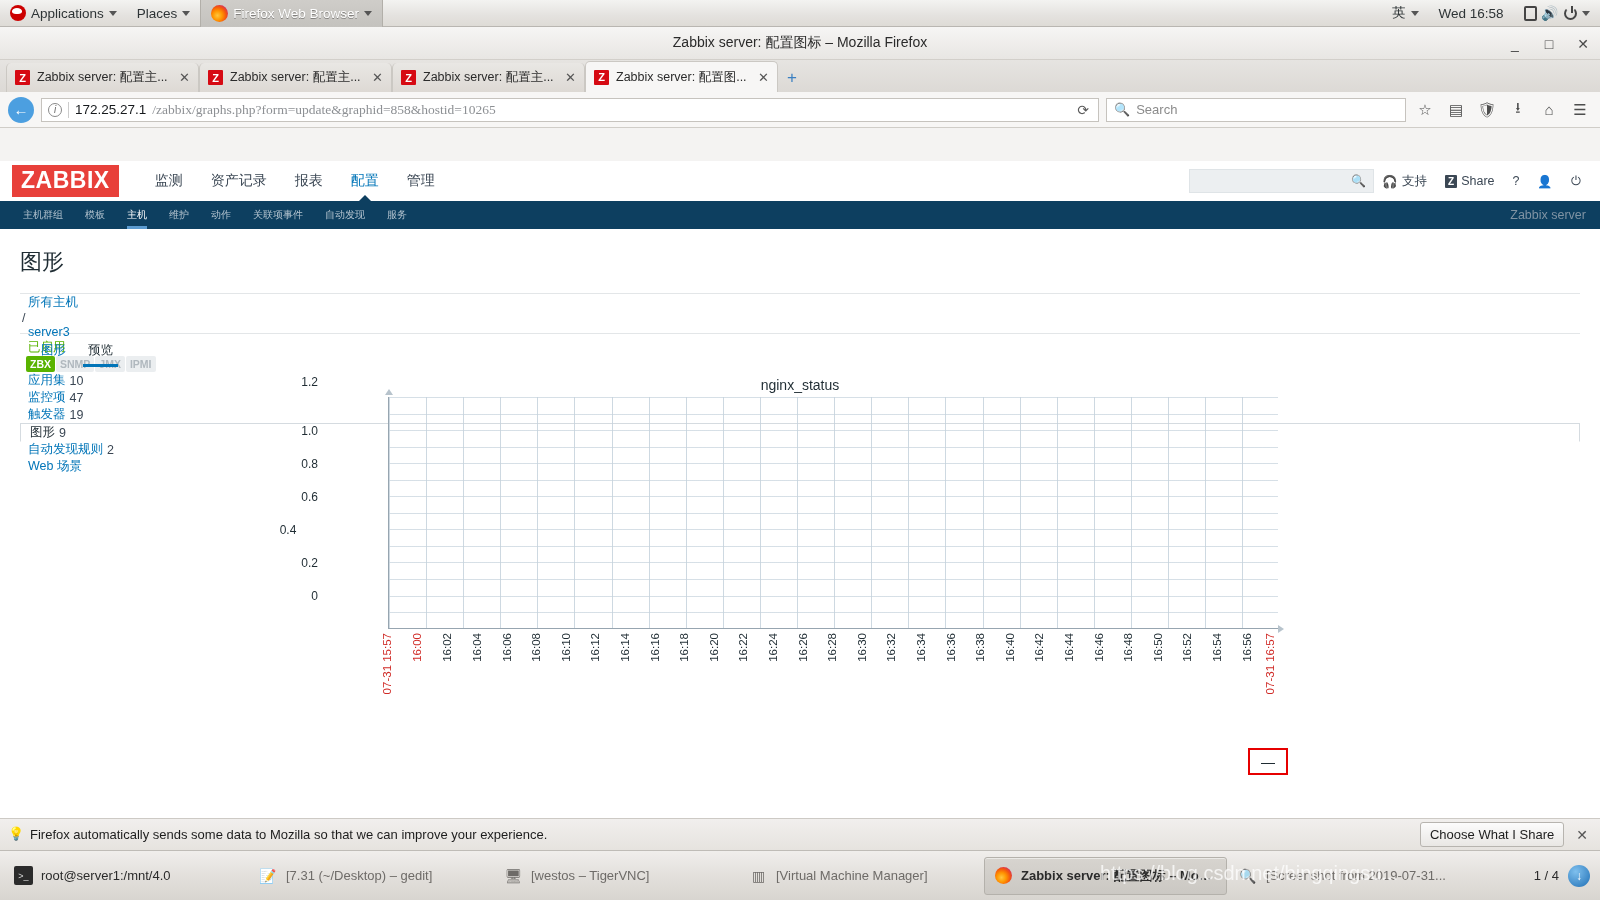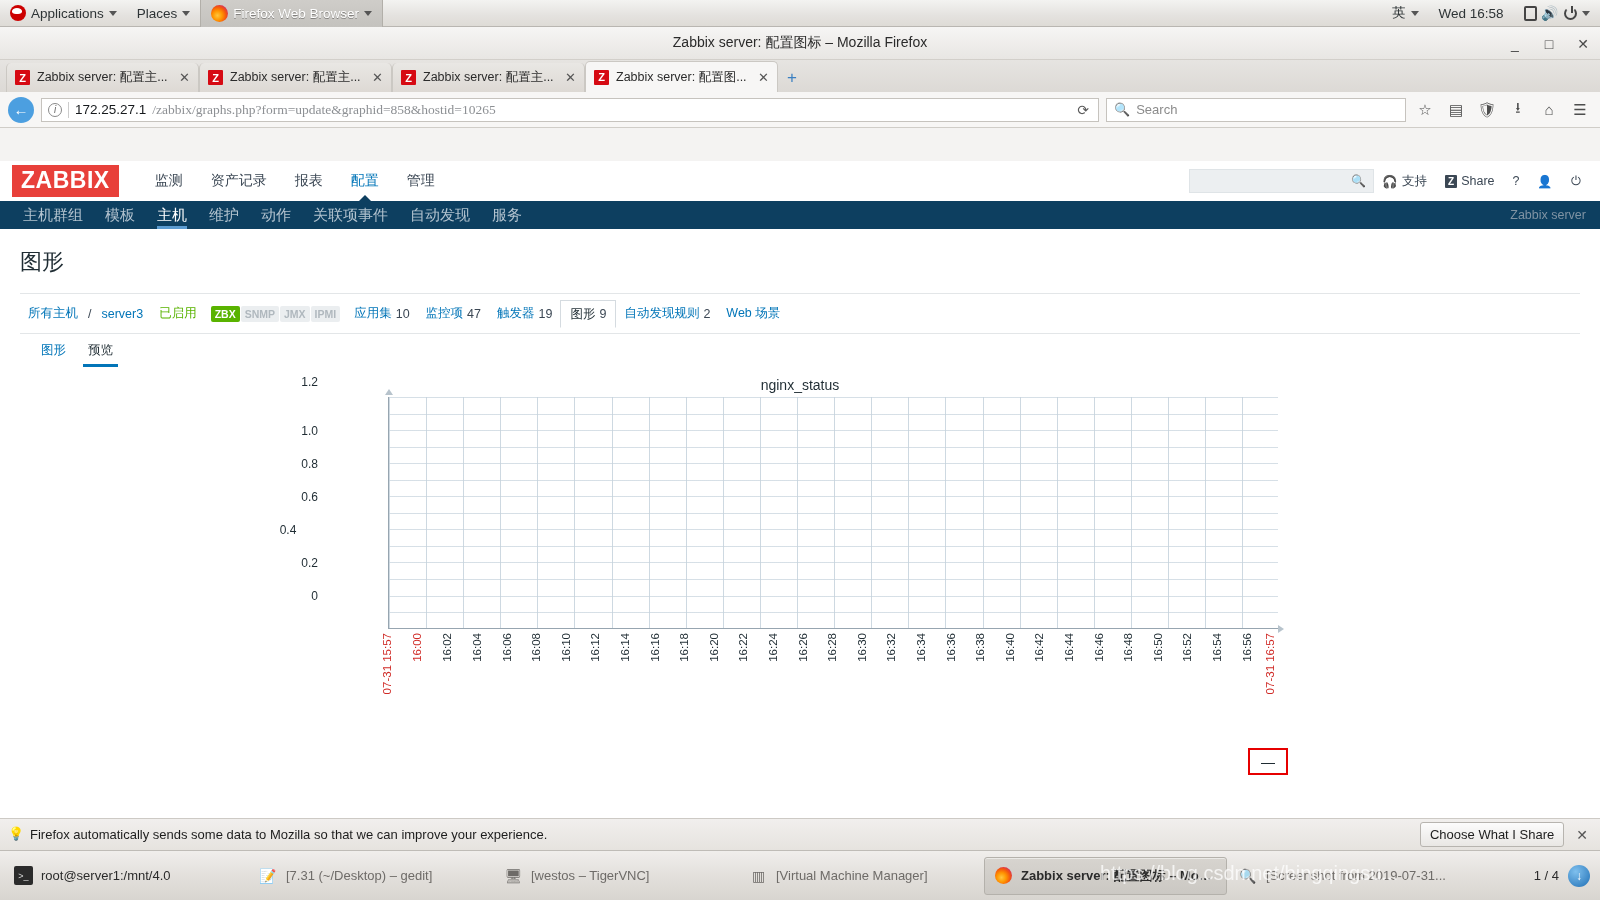--- a/index.html
+++ b/index.html
@@ -84,28 +84,28 @@
   .mn{ font-size:14px; color:#3b4754; padding:0 14px; height:40px; display:flex; align-items:center; position:relative;}
   .mn.sel{ color:#0275b8; font-weight:normal; }
   .mn.sel::after{ content:""; position:absolute; bottom:-1px; left:50%; margin-left:-7px;
     border-left:7px solid transparent; border-right:7px solid transparent; border-bottom:7px solid #0d3f60;}
   #zbx-headright{ margin-left:auto; display:flex; align-items:center; gap:0; padding-right:10px;}
   #zbx-search{ width:185px;height:24px;background:#eceff1;border:1px solid #dfe4e7;display:flex;align-items:center;padding:0 6px;}
   #zbx-search input{ border:0;background:transparent;outline:none;width:100%;font-size:12px; font-family:"Liberation Sans",sans-serif;}
   .hr-item{ display:flex;align-items:center;gap:4px;font-size:12.5px;color:#3b4754;padding:0 9px;}
   .share-z{ background:#3b4754;color:#fff;font-weight:bold;font-size:10px;padding:1px 3px;border-radius:1px;}
   #zbx-subnav{ height:28px; background:#0d3f60; display:flex; align-items:center; padding-left:12px; }
-  .sn{ font-size:15px; color:#b3c3cf; padding:0 11px; height:28px; display:flex;align-items:center; position:relative;}
+  .sn{ font-size:10px; color:#b3c3cf; padding:0 11px; height:28px; display:flex;align-items:center; position:relative;}
   .sn.sel{ color:#fff; }
   .sn.sel::after{ content:""; position:absolute; left:11px; right:11px; bottom:0; height:3px; background:#5b9bd0;}
   #sn-right{ margin-left:auto; font-size:12.5px; color:#7f93a3; padding-right:14px;}
 
   #zbx-body{ background:#fff; padding:0 20px; }
   #page-title{ font-size:22px; color:#1f2c33; font-weight:normal; padding:18px 0 16px 0;}
-  #crumbs{ border-top:1px solid #e3e6e8; height:40px; display:flex; align-items:center; gap:0; font-size:12.5px;}
+  #crumbs{ border-top:1px solid #e3e6e8; height:40px; display:flex; gap:0; font-size:12.5px;flex-direction:column;}
   .cb{ color:#0275b8; padding:0 8px; display:flex; align-items:center; gap:4px;}
   .cb .cnt{ color:#3b4754; }
   .cb.enabled{ color:#59b300; }
   .cb.sel{ border:1px solid #d5dbe0; border-bottom:1px solid #fff; background:#fff; height:28px; color:#1f2c33; padding:0 9px; margin-bottom:-1px;}
   .proto{ display:flex; gap:1px; margin:0 6px;}
   .pb{ font-size:10.5px; font-weight:bold; padding:2px 4px; background:#ebeef0; color:#b0b8be; border-radius:2px;}
   .pb.on{ background:#59b300; color:#fff; }
   .slash{ color:#3b4754; padding:0 2px;}
 
   #tabs-row{ border-top:1px solid #e3e6e8; height:34px; display:flex; align-items:flex-end; gap:0; padding-left:10px; }

